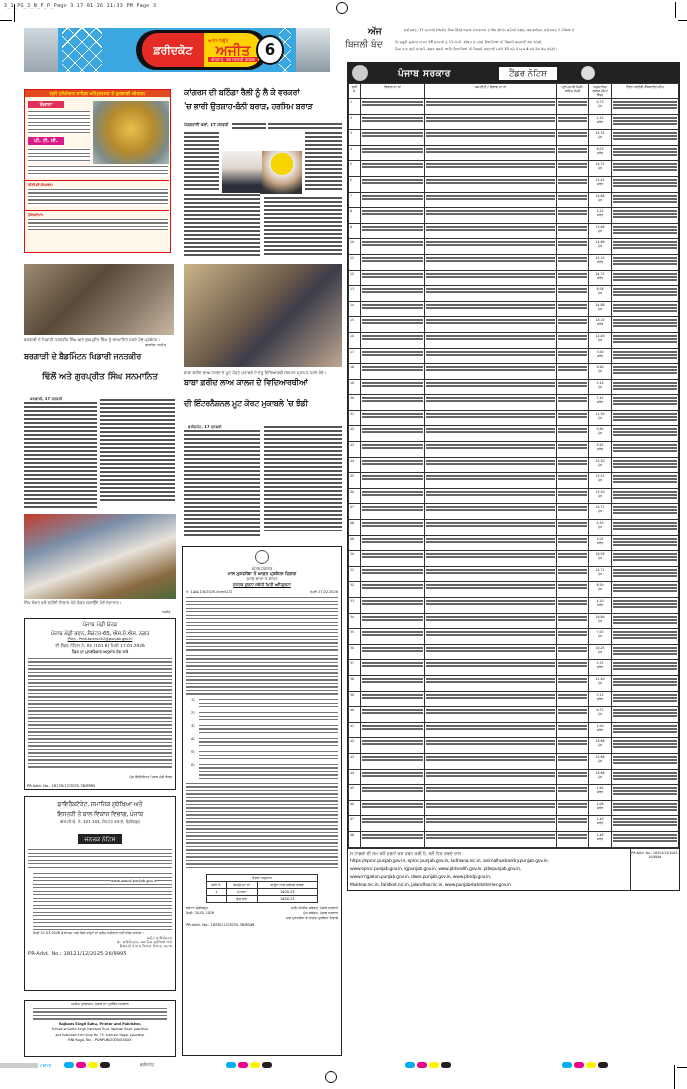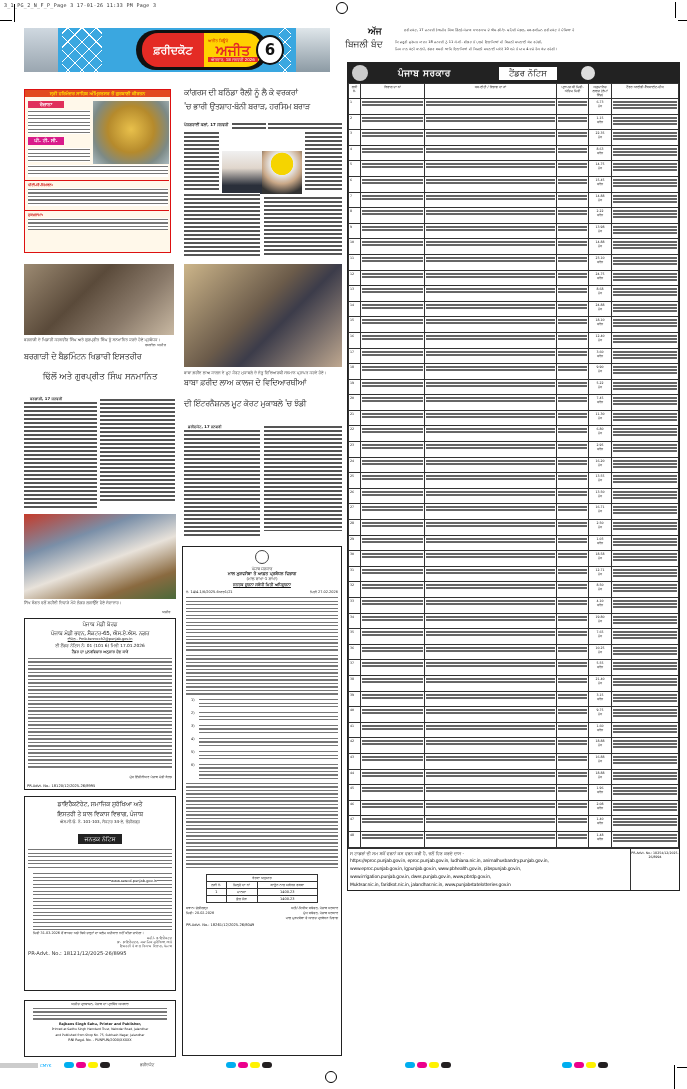--- a/index.html
+++ b/index.html
@@ -20,21 +20,21 @@
 .mast .yel .nm{font-size:14px;font-weight:bold;color:#e42b25;line-height:1}
 .mast .yel .dt{font-size:4px;color:#fff;background:#e42b25;padding:0 3px}
 .mast .pg{position:absolute;left:232px;top:7px;width:28px;height:30px;border-radius:50%;background:#fff;border:2px solid #111;font-weight:bold;font-size:15px;display:flex;align-items:center;justify-content:center}
 
 .box{border:1.5px solid #d11}
 .hdr-red{background:#e33;color:#ffe100;font-weight:bold;font-size:6px;text-align:center;padding:1px 0}
 .photo{background:linear-gradient(135deg,#9c8a72,#5a4a3a 40%,#8a7a6a 70%,#c9b9a3)}
 .photo2{background:linear-gradient(135deg,#ccb58a,#6b5b4a 45%,#3c3c4a 60%,#bfa890)}
 .photo-gold{background:radial-gradient(circle at 50% 45%,#e8c04b,#b58a2c 45%,#7d8a86 75%,#aabac0)}
 .caption{font-size:4px;color:#222;line-height:5px}
-.headline{font-weight:normal;color:#1a1a1a;line-height:1.15}
+.headline{font-weight:bold;color:#1a1a1a;line-height:1.15}
 .notice{border:1px solid #222}
 .darkbar{background:#222;color:#fff}
 
 .tender{left:347px;top:86px;width:333px;border:1px solid #222}
 .tender .thead{background:#222;height:20px;display:flex;align-items:center;color:#fff}
 .tender table{width:100%;border-collapse:collapse;font-size:3.2px;table-layout:fixed}
 .tender td,.tender th{border:.6px solid #333;vertical-align:top;padding:1px}
 .tender th{font-weight:normal;font-size:3.3px;text-align:center;height:15px}
 .tender td{height:15.6px}
 .tender td .l{display:block;height:2px;background:#666;margin:1px 0}
@@ -91,21 +91,21 @@
 <div class="abs txtlines" style="left:184px;top:131px;width:35px;height:60px"></div>
 <div class="abs photo" style="left:222px;top:151px;width:40px;height:43px;background:linear-gradient(#f0f0f0,#e0d6cc 40%,#2a2f3a 80%)"></div>
 <div class="abs" style="left:262px;top:151px;width:40px;height:43px;background:radial-gradient(circle at 50% 30%,#f5d400 30%,#e8e8e8 32%,#c9a888 55%,#333 85%)"></div>
 <div class="abs txtlines" style="left:305px;top:131px;width:37px;height:60px"></div>
 <div class="abs txtlines" style="left:184px;top:193px;width:76px;height:64px"></div>
 <div class="abs txtlines" style="left:264px;top:196px;width:78px;height:61px"></div>
 
 <div class="abs photo" style="left:24px;top:264px;width:150px;height:71px"></div>
 <div class="abs caption" style="left:24px;top:337px;width:150px">ਬਰਗਾੜੀ ਦੇ ਖਿਡਾਰੀ ਕਰਨਵੀਰ ਸਿੰਘ ਅਤੇ ਗੁਰਪ੍ਰੀਤ ਸਿੰਘ ਨੂੰ ਸਨਮਾਨਿਤ ਕਰਦੇ ਹੋਏ ਪ੍ਰਬੰਧਕ।</div>
 <div class="abs caption" style="left:145px;top:343px;font-size:3.5px">ਤਸਵੀਰ: ਅਜੀਤ</div>
-<div class="abs headline" style="left:24px;top:352px;width:152px;font-size:8.2px;letter-spacing:-.3px">ਬਰਗਾੜੀ ਦੇ ਬੈਡਮਿੰਟਨ ਖਿਡਾਰੀ ਇਸਤਰੀਰ</div>
+<div class="abs headline" style="left:24px;top:352px;width:152px;font-size:8.2px;letter-spacing:-.3px">ਬਰਗਾੜੀ ਦੇ ਬੈਡਮਿੰਟਨ ਖਿਡਾਰੀ ਜਨਤਕੀਰ</div>
 <div class="abs headline" style="left:30px;top:372px;width:140px;font-size:8.5px;text-align:center">ਢਿੱਲੋਂ ਅਤੇ ਗੁਰਪ੍ਰੀਤ ਸਿੰਘ ਸਨਮਾਨਿਤ</div>
 <div class="abs" style="left:30px;top:396px;font-size:3.8px;font-weight:bold">ਬਰਗਾੜੀ, 17 ਜਨਵਰੀ</div>
 <div class="abs txtlines" style="left:24px;top:401px;width:73px;height:108px"></div>
 <div class="abs txtlines" style="left:100px;top:398px;width:75px;height:104px"></div>
 
 <div class="abs photo2" style="left:184px;top:264px;width:158px;height:103px"></div>
 <div class="abs caption" style="left:184px;top:370px;width:158px">ਬਾਬਾ ਫ਼ਰੀਦ ਲਾਅ ਕਾਲਜ ਦੇ ਮੂਟ ਕੋਰਟ ਮੁਕਾਬਲੇ ਦੇ ਜੇਤੂ ਵਿਦਿਆਰਥੀ ਸਨਮਾਨ ਪ੍ਰਾਪਤ ਕਰਦੇ ਹੋਏ।</div>
 <div class="abs headline" style="left:184px;top:378px;width:160px;font-size:8px;letter-spacing:-.3px">ਬਾਬਾ ਫ਼ਰੀਦ ਲਾਅ ਕਾਲਜ ਦੇ ਵਿਦਿਆਰਥੀਆਂ</div>
 <div class="abs headline" style="left:184px;top:399px;width:160px;font-size:8px;letter-spacing:-.3px">ਦੀ ਇੰਟਰਨੈਸ਼ਨਲ ਮੂਟ ਕੋਰਟ ਮੁਕਾਬਲੇ 'ਚ ਝੰਡੀ</div>
 <div class="abs" style="left:188px;top:424px;font-size:3.8px;font-weight:bold">ਫ਼ਰੀਦਕੋਟ, 17 ਜਨਵਰੀ</div>

